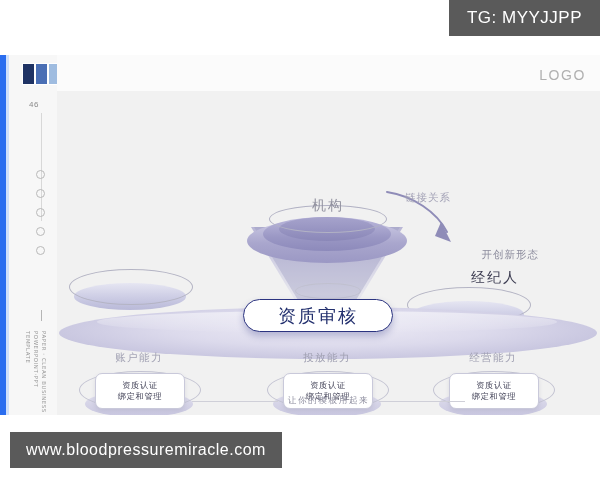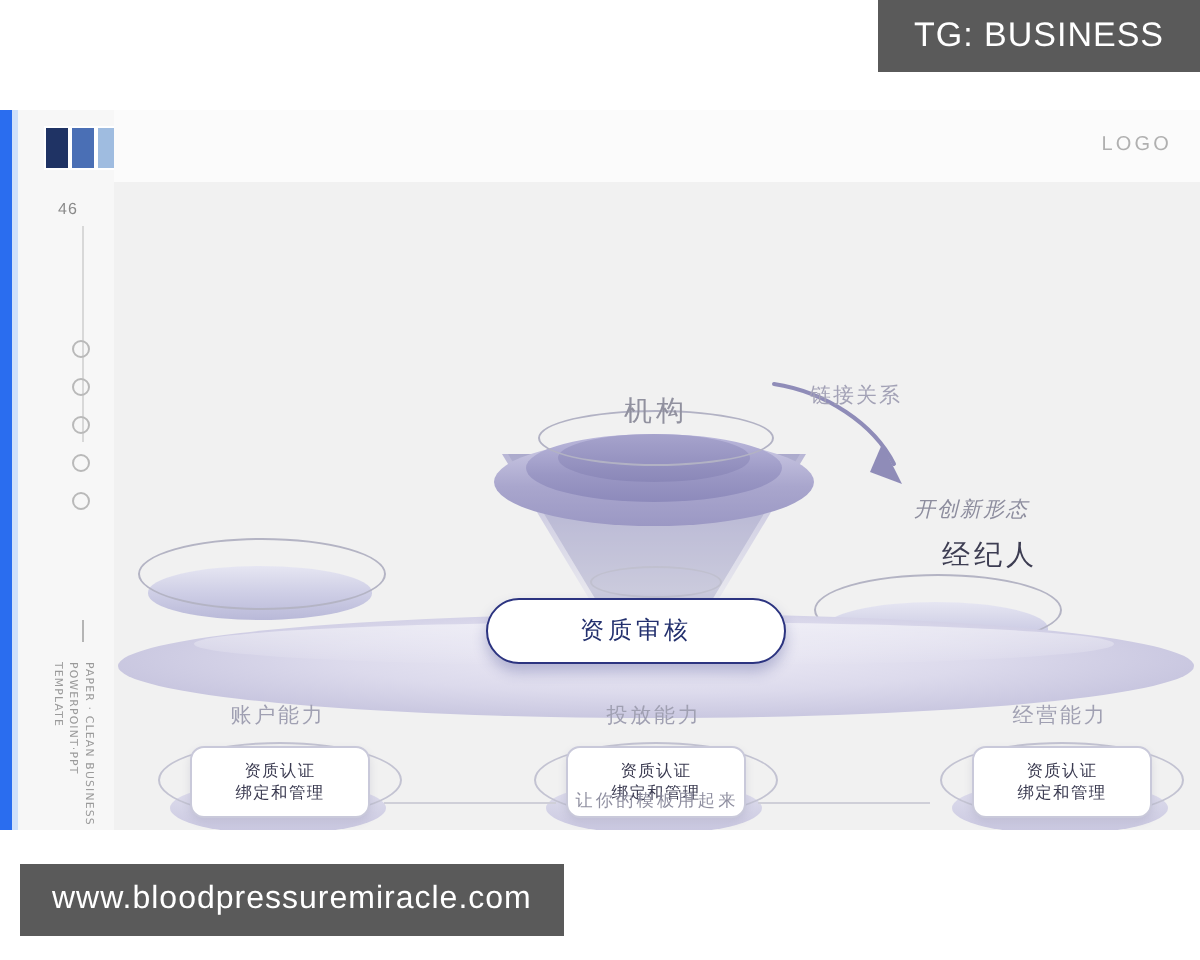--- a/index.html
+++ b/index.html
@@ -78,21 +78,21 @@
     position:absolute;left:57px;top:0;width:543px;height:360px;
     background:#f1f1f1;
     overflow:hidden;
   }
   #slide-head{
     position:absolute;left:0;top:0;width:543px;height:36px;
     background:#fbfbfb;border-bottom:1px solid #e6e6e6;
   }
   #logo{
     position:absolute;right:14px;top:12px;
-    font-size:10px;color:#b0b0b0;letter-spacing:1.6px;
+    font-size:14px;color:#b0b0b0;letter-spacing:1.6px;
   }
   #slide-body{
     position:absolute;left:0;top:36px;width:543px;height:324px;
     background:#f1f1f1;
   }
 
   .cn{font-family:"DejaVu Sans","Liberation Sans",sans-serif;}
 
   
   .pedestal{position:absolute;}
@@ -115,22 +115,22 @@
     font-size:10.5px;color:#8d8d9e;letter-spacing:1px;
   }
   #lbl-left-main{
     position:absolute;left:40px;top:170px;width:120px;text-align:center;
     font-size:14px;color:#3d3d52;letter-spacing:2px;
   }
 
   
   #plat-right{left:350px;top:196px;width:122px;height:34px;}
   #lbl-right-sub{
-    position:absolute;left:400px;top:157px;width:112px;text-align:left;
-    font-size:10.5px;color:#8d8d9e;letter-spacing:1px;font-style:italic;
+    position:absolute;left:370px;top:157px;width:112px;text-align:right;
+    font-size:10.5px;color:#8d8d9e;letter-spacing:1px;
   }
   #lbl-right-main{
     position:absolute;left:378px;top:178px;width:120px;text-align:center;
     font-size:14px;color:#3d3d52;letter-spacing:2px;
   }
 
   
   #funnel{position:absolute;left:176px;top:106px;width:188px;height:140px;}
   #funnel-cone{
     position:absolute;left:18px;top:30px;width:152px;height:96px;
@@ -188,27 +188,27 @@
 
   
   #pill{
     position:absolute;left:186px;top:208px;width:148px;height:31px;
     border-radius:17px;
     background:#ffffff;
     border:1.6px solid #2c3480;
     box-shadow:0 4px 7px rgba(44,52,128,.28);
     display:flex;align-items:center;justify-content:center;
   }
-  #pill span{font-size:12px;color:#23306e;letter-spacing:2px;}
+  #pill span{font-size:18px;color:#23306e;letter-spacing:2px;}
 
   
   .grp{position:absolute;width:140px;height:78px;}
   #grp1{left:12px;top:260px;}
   #grp2{left:200px;top:260px;}
-  #grp3{left:403px;top:260px;}
+  #grp3{left:366px;top:260px;}
   .grp-title{
     position:absolute;left:0;top:0;width:140px;text-align:center;
     font-size:10.5px;color:#a0a0b2;letter-spacing:1.4px;
   }
   .grp-ring{
     position:absolute;left:10px;top:20px;width:120px;height:36px;
     border:1px solid #c3c3d2;border-radius:50%;
   }
   .grp-shadow{
     position:absolute;left:16px;top:40px;width:108px;height:26px;
@@ -344,14 +344,14 @@
         <span class="cn">让你的模板用起来</span>
         <div class="ln"></div>
       </div>
 
     </div>
   </div>
 </div>
 
 <div id="bottom-strip"></div>
 
-<div class="wm" id="wm-top">TG: BUSINESS</div>
+<div class="wm" id="wm-top">TG: MYYJJPP</div>
 <div class="wm" id="wm-bottom">www.bloodpressuremiracle.com</div>
 
 </body></html>

